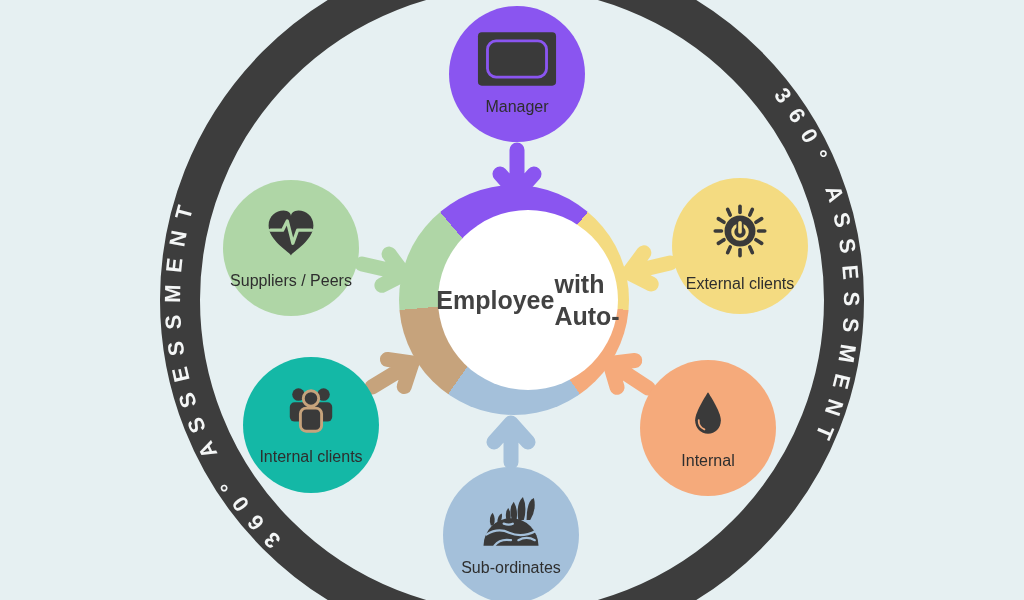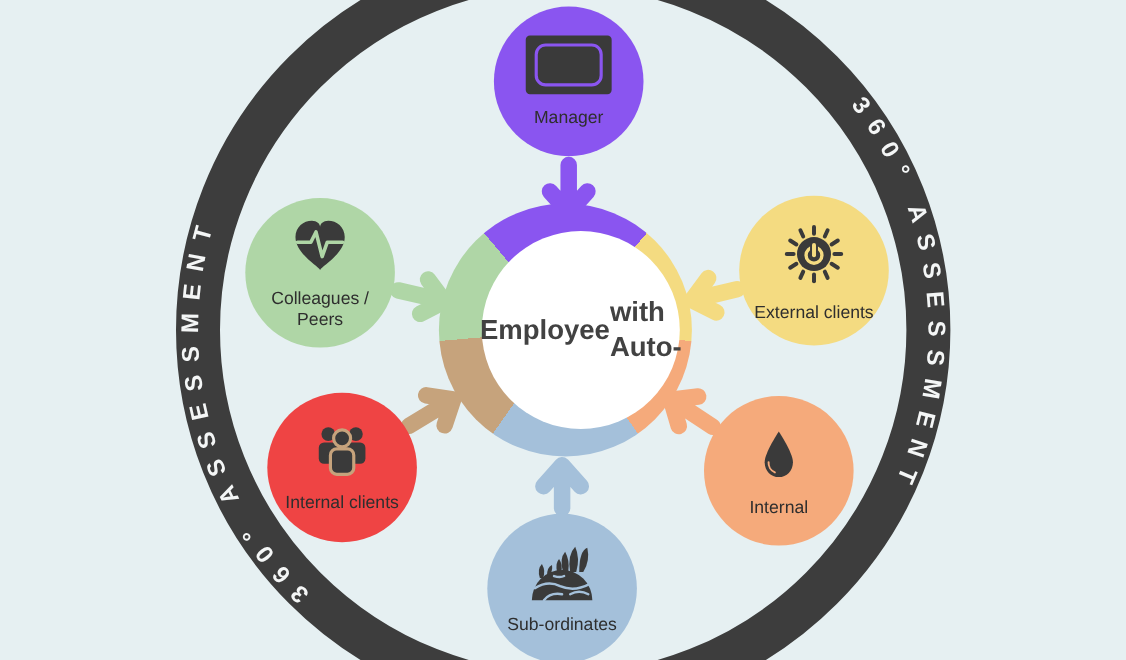--- a/index.html
+++ b/index.html
@@ -79,21 +79,21 @@
     <div class="label">Manager</div>
   </div>
 
   <div class="node n-peers" style="background: rgb(175, 214, 166);">
     <span>
       <svg width="62" height="56" viewBox="0 0 64 60">
         <path d="M32 54 C30 50 8 38 8 22 C8 12 16 6 24 6 C29 6 32 9 32 12 C32 9 35 6 40 6 C48 6 56 12 56 22 C56 38 34 50 32 54 Z" fill="#3A3A3A"></path>
         <path d="M10 27 L23 27 L28 17 L34 41 L39 27 L54 27" fill="none" stroke="#AFD6A6" stroke-width="3.5" stroke-linecap="round" stroke-linejoin="round"></path>
       </svg>
     </span>
-    <div class="label">Colleagues / Peers</div>
+    <div class="label">Suppliers / Peers</div>
   </div>
 
   <div class="node n-external" style="background: rgb(244, 219, 129);">
     <span>
       <svg width="66" height="66" viewBox="0 0 64 64">
         <g stroke="#3A3A3A" stroke-width="3.5" stroke-linecap="round">
           <line x1="32" y1="8" x2="32" y2="14"></line>
           <line x1="44" y1="11" x2="41.5" y2="16.5"></line>
           <line x1="53" y1="20" x2="47.5" y2="23.5"></line>
           <line x1="56" y1="32" x2="50" y2="32"></line>
@@ -108,21 +108,21 @@
         </g>
         <circle cx="32" cy="32" r="15" fill="#3A3A3A"></circle>
         <circle cx="32" cy="33" r="7" fill="none" stroke="#F4DB81" stroke-width="3"></circle>
         <line x1="32" y1="22" x2="32" y2="33" stroke="#3A3A3A" stroke-width="7"></line>
         <line x1="32" y1="24" x2="32" y2="33" stroke="#F4DB81" stroke-width="3.5" stroke-linecap="round"></line>
       </svg>
     </span>
     <div class="label">External clients</div>
   </div>
 
-  <div class="node n-internal" style="background: #ef4444;">
+  <div class="node n-internal" style="background: #14b8a6;">
     <span>
       <svg width="62" height="54" viewBox="0 0 64 56">
         <g fill="#3A3A3A">
           <circle cx="19" cy="12" r="6.5"></circle>
           <rect x="10" y="20" width="18" height="20" rx="5"></rect>
           <circle cx="45" cy="12" r="6.5"></circle>
           <rect x="36" y="20" width="18" height="20" rx="5"></rect>
           <circle cx="32" cy="16" r="8" stroke="#C6A37C" stroke-width="3"></circle>
           <rect x="21" y="26" width="22" height="24" rx="6" stroke="#C6A37C" stroke-width="3"></rect>
         </g>

